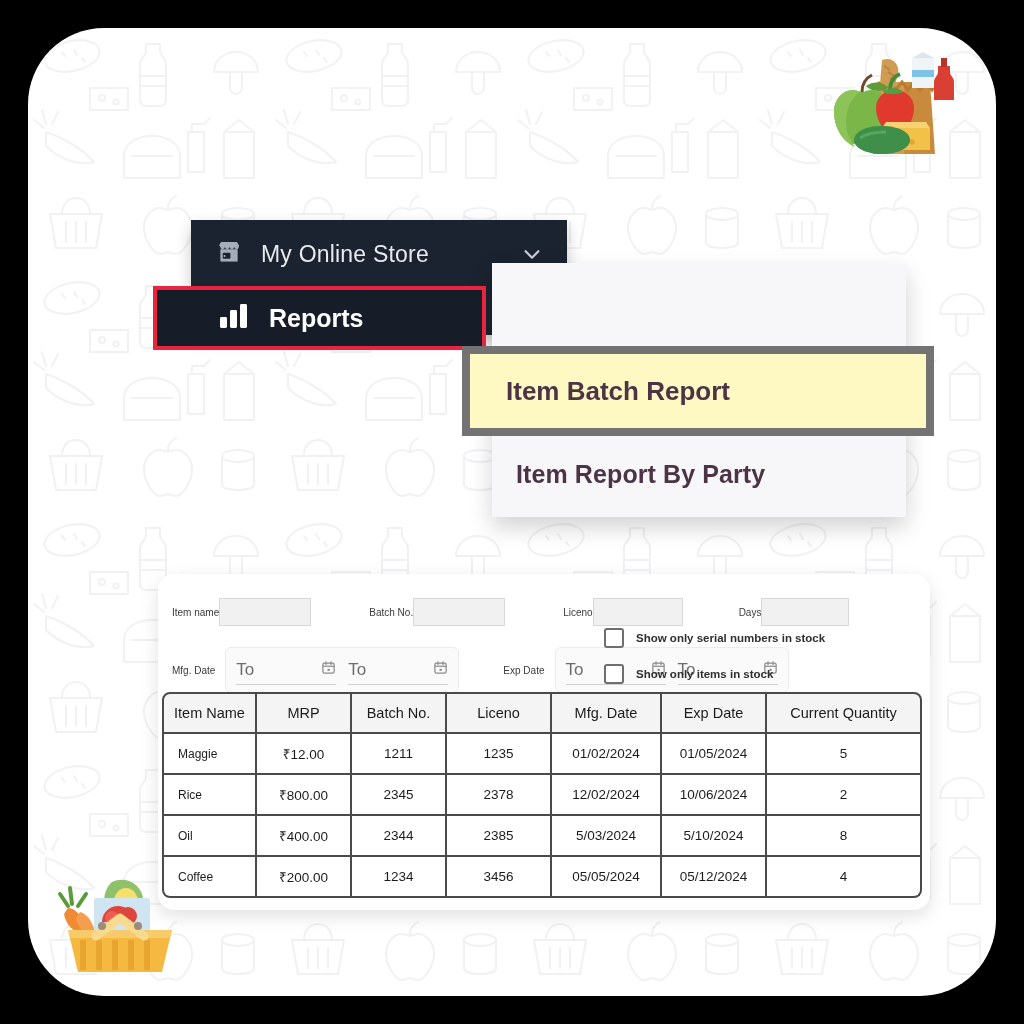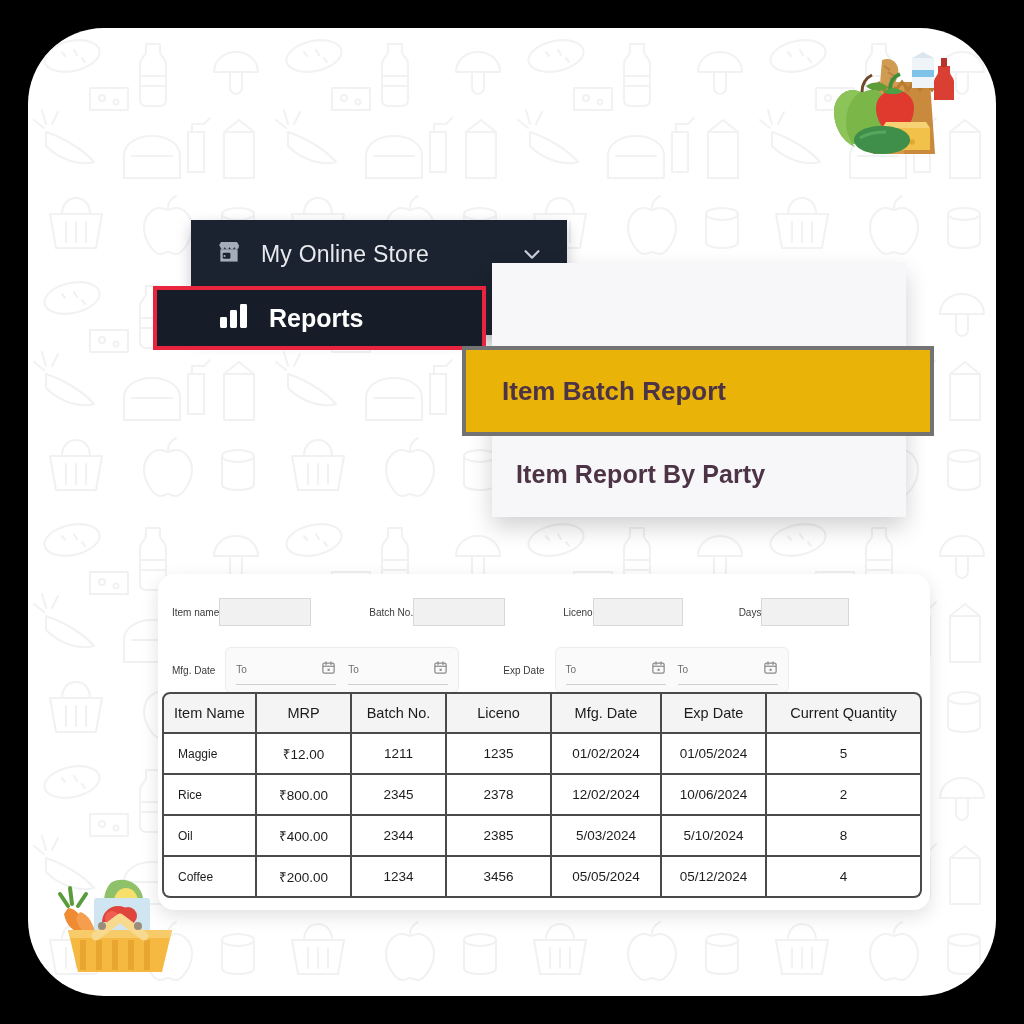--- a/index.html
+++ b/index.html
@@ -94,22 +94,22 @@
     letter-spacing: .1px;
   }
   #menu-item-0 { top: 0;   height: 86px; }
   #menu-item-2 { top: 168px; height: 86px; }
 
   
   #menu-item-1 {
     position: absolute;
     left: 434px; top: 318px;
     width: 472px; height: 90px;
-    background: #eab308;
-    border: 4px solid #737373;
+    background: #fef9c3;
+    border: 8px solid #737373;
     display: flex; align-items: center;
     padding-left: 36px;
     font-size: 26px; font-weight: 700;
     color: #4c3446;
     z-index: 6;
   }
 
   
   #report-card {
     position: absolute;
@@ -162,21 +162,21 @@
     height: 46px; padding: 0 10px;
     margin-left: 10px;
   }
   .df-field {
     display: flex; align-items: center;
     width: 100px; height: 30px;
     border-bottom: 1px solid #cfcfcf;
     justify-content: space-between;
   }
   .df-field + .df-field { margin-left: 12px; }
-  .df-ph { font-size: 10px; color: #6d6d6d; }
+  .df-ph { font-size: 17px; color: #6d6d6d; }
   #date-filters .exp-group { margin-left: 44px; display: flex; align-items: center; }
 
   
   #checks {
     position: absolute; right: 16px; top: 54px;
     width: 310px;
   }
   .chk-row { display: flex; align-items: center; margin-bottom: 16px; }
   .chk-box {
     width: 20px; height: 20px;
@@ -466,20 +466,30 @@
                   <path d="M3 10 h18" stroke="#8b8b8b" stroke-width="2"></path>
                   <path d="M8 3 v4 M16 3 v4" stroke="#8b8b8b" stroke-width="2" stroke-linecap="round"></path>
                   <rect x="10.5" y="14" width="3.4" height="3.4" fill="#8b8b8b"></rect>
                 </svg>
               </span>
             </div>
           </div>
         </div>
       </div>
 
+      <div id="checks">
+        <div class="chk-row">
+          <span class="chk-box"></span>
+          <span class="chk-label">Show only serial numbers in stock</span>
+        </div>
+        <div class="chk-row">
+          <span class="chk-box"></span>
+          <span class="chk-label">Show only items in stock</span>
+        </div>
+      </div>
 
       <table id="report-table">
         <colgroup>
           <col style="width:95px">
             <col style="width:95px">
             <col style="width:95px">
           <col style="width:105px">
             <col style="width:110px">
             <col style="width:105px">
           <col style="width:155px">

